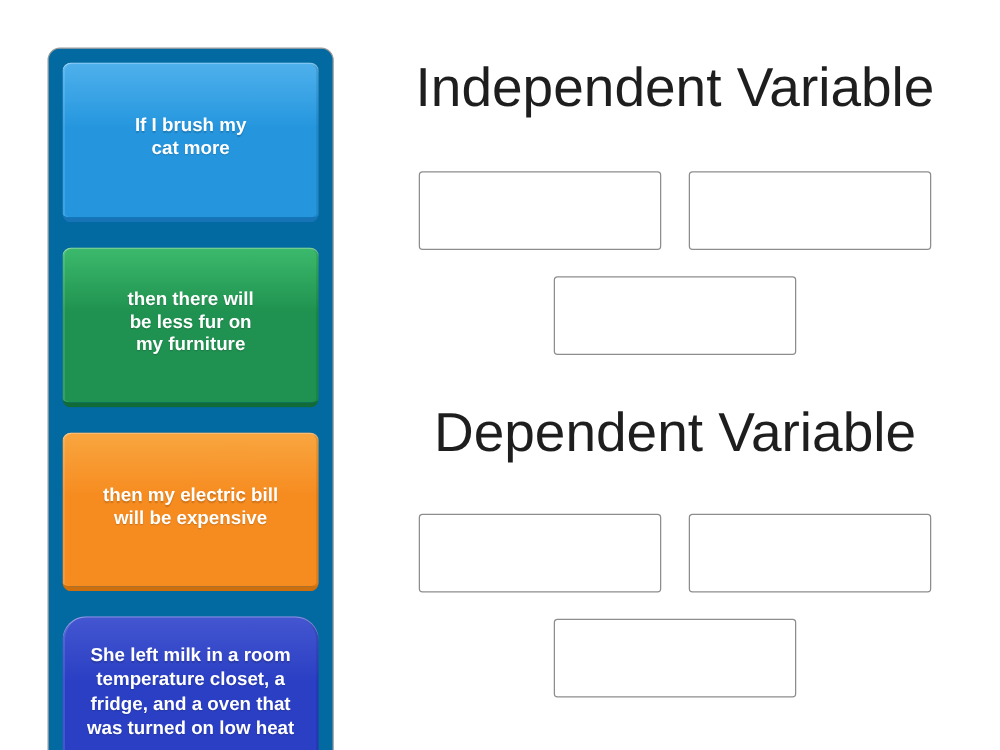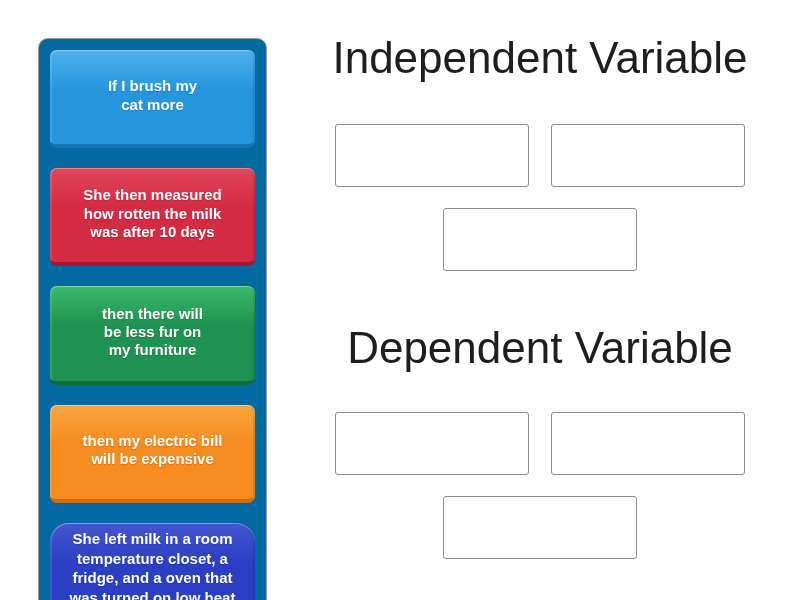--- a/index.html
+++ b/index.html
@@ -66,28 +66,29 @@
   
   .group {
     position: absolute;
     left: 300px;
     width: 480px;
     display: flex;
     flex-direction: column;
     align-items: center;
   }
   .group-independent { top: 28px; }
-  .group-dependent   { top: 318px; }
+  .group-dependent   { top: 304px; }
   .group-title {
     font-size: 44px;
     line-height: 60px;
     font-weight: 400;
     color: #1e1e1e;
     white-space: nowrap;
     letter-spacing: 0px;
+    margin-top: 13px;
   }
   .slot-rows {
     display: flex;
     flex-direction: column;
     align-items: center;
     gap: 21px;
   }
   .group-independent .slot-rows { margin-top: 36px; }
   .group-dependent   .slot-rows { margin-top: 34px; }
   .slot-row {
@@ -104,23 +105,20 @@
   }
 </style>
 </head>
 <body>
 
 <div class="stage">
 
   <div class="tray">
     <div class="card" style="--c-light: #4fb1ec; --c-main: #2596de; --c-dark: #1573b6;">If I brush my
 cat more</div>
-    <div class="card" style="--c-light: #e0465c; --c-main: #d42a42; --c-dark: #a81730;">She then measured
-how rotten the milk
-was after 10 days</div>
     <div class="card" style="--c-light: #3cba6c; --c-main: #1f9150; --c-dark: #116b39;">then there will
 be less fur on
 my furniture</div>
     <div class="card" style="--c-light: #f9a640; --c-main: #f68b1f; --c-dark: #cc6f0c;">then my electric bill
 will be expensive</div>
     <div class="card small-text" style="--c-light: #4456d0; --c-main: #2a3fc4; --c-dark: #17259e;">She left milk in a room
 temperature closet, a
 fridge, and a oven that
 was turned on low heat</div>
   </div>

